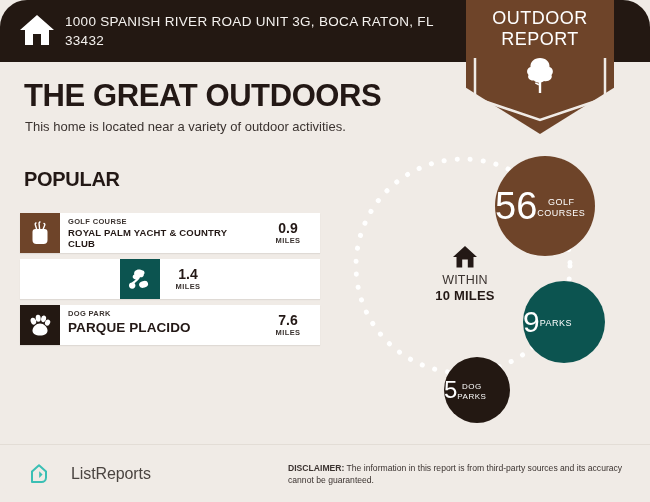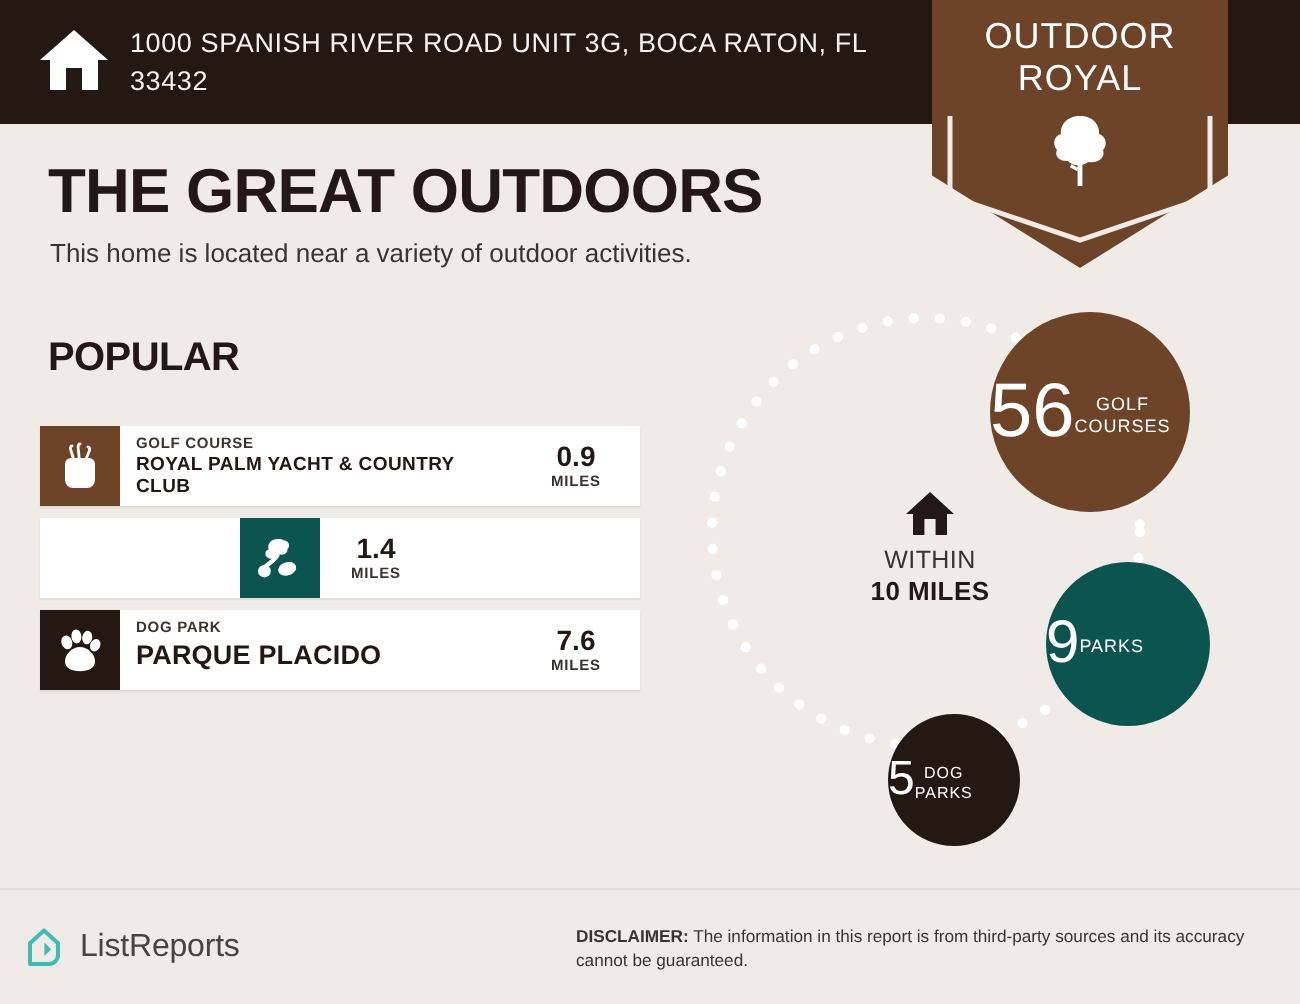--- a/index.html
+++ b/index.html
@@ -14,20 +14,21 @@
     overflow: hidden;
     position: relative;
     color: #231815;
   }
   .page {
     position: relative;
     width: 650px;
     height: 502px;
     background: #f0ebe6;
     overflow: hidden;
+    border-radius: 27px;
   }
 
   
   .header-bar {
     position: absolute;
     left: 0;
     top: 0;
     width: 650px;
     height: 62px;
     background: #231812;
@@ -280,25 +281,25 @@
   .footer-rule {
     position: absolute;
     left: 0;
     top: 444px;
     width: 650px;
     height: 1px;
     background: #e3ddd6;
   }
   .logo {
     position: absolute;
-    left: 12px;
+    left: 29px;
     top: 463px;
     display: flex;
     align-items: center;
-    gap: 8px;
+    gap: 22px;
   }
   .logo-mark { width: 20px; height: 21px; display:block; }
   .logo-text {
     font-size: 16px;
     color: #4a4440;
     letter-spacing: -0.1px;
   }
   .disclaimer {
     position: absolute;
     left: 288px;
@@ -322,21 +323,21 @@
     <div class="header-address">1000 SPANISH RIVER ROAD UNIT 3G, BOCA RATON, FL 33432</div>
   </div>
 
   <div class="badge">
     <div class="badge-shape"></div>
     <svg class="badge-chevron" viewBox="0 0 134 64" preserveAspectRatio="none">
       <path d="M2 0 L2 40 L67 62 L132 40 L132 0" fill="none" stroke="#f0ebe6" stroke-width="2.5"></path>
     </svg>
     <div class="badge-text">
       <div>OUTDOOR</div>
-      <div>ROYAL</div>
+      <div>REPORT</div>
     </div>
     <svg class="badge-tree" viewBox="0 0 32 38">
       <path d="M16 2 C10 2 6 6 6.5 11 C3 12 2 16 4.5 19 C3 22 6 25 10 24.5 C12 27 17 27.5 20 25 C25 26 29 22.5 27.5 19 C30 16.5 29 12 25.5 11 C26 6 22 2 16 2 Z" fill="#ffffff"></path>
       <rect x="14.8" y="22" width="2.4" height="15" fill="#ffffff"></rect>
       <rect x="11" y="27" width="4" height="1.6" fill="#ffffff" transform="rotate(28 13 28)"></rect>
     </svg>
   </div>
 
   <div class="main-title">THE GREAT OUTDOORS</div>
   <div class="subtitle">This home is located near a variety of outdoor activities.</div>

